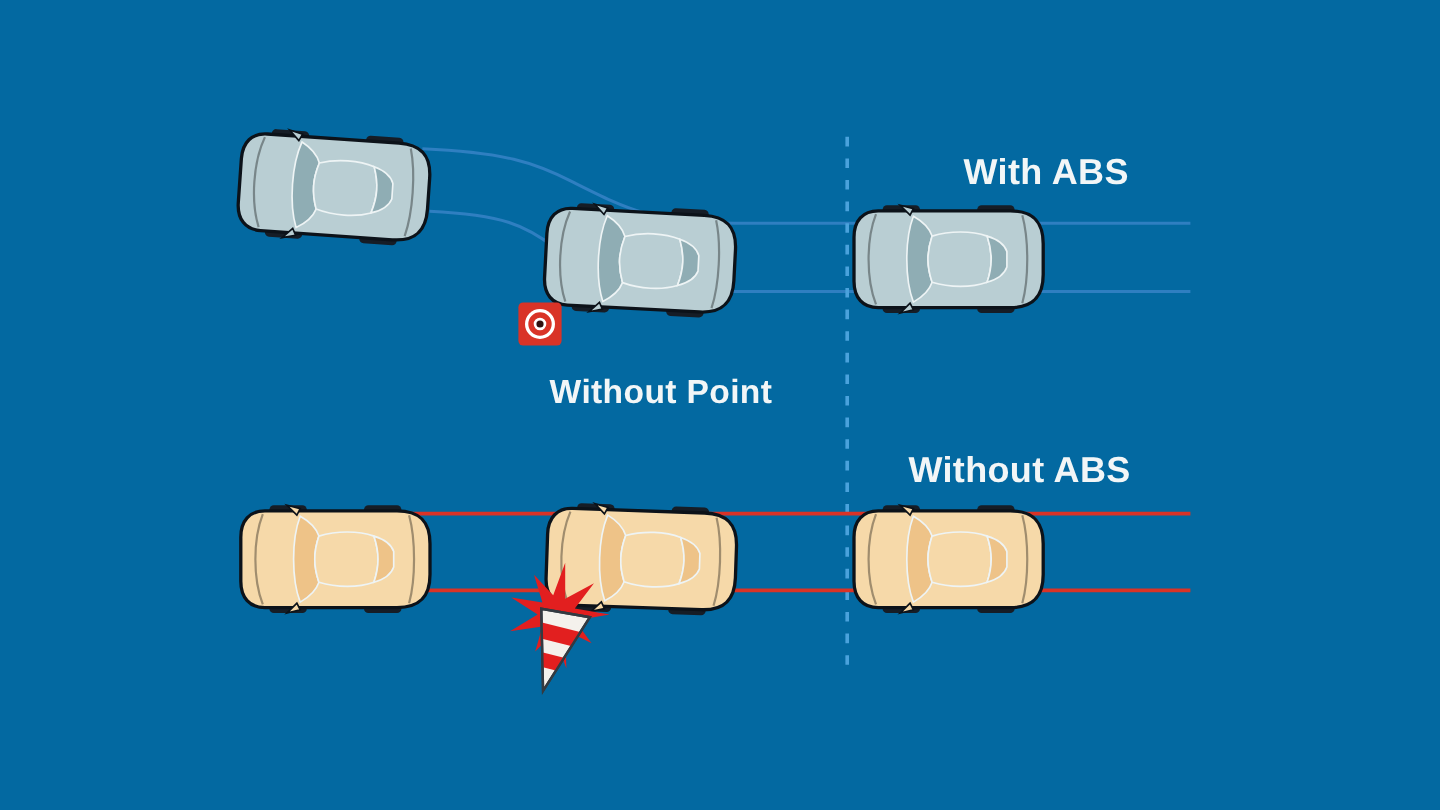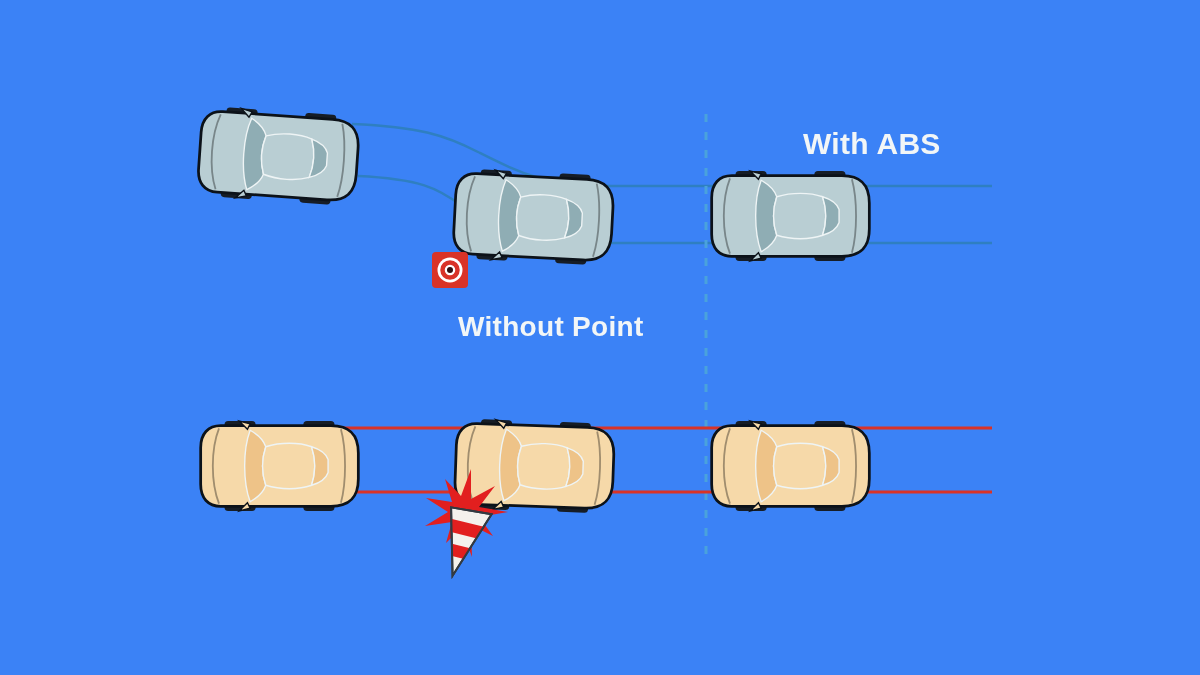--- a/index.html
+++ b/index.html
@@ -2,21 +2,21 @@
 <html><head>
 <meta charset="utf-8">
 <style>
   html, body {
     margin: 0; padding: 0;
     background: #0d141e;
   }
   .stage {
     position: relative;
     width: 1200px; height: 675px;
-    background: #3b82f6;
+    background: #0369a1;
     overflow: hidden;
     font-family: "Liberation Sans", sans-serif;
   }
   .scene {
     position: absolute;
     left: 0; top: 0;
   }
   .label {
     position: absolute;
     color: #f2f6f7;
@@ -99,14 +99,15 @@
       <rect x="436" y="522" width="54" height="13" fill="#e21f1f" clip-path="url(#coneclip)"></rect>
       <rect x="436" y="546" width="54" height="12" fill="#e21f1f" clip-path="url(#coneclip)"></rect>
       <path d="M461 577 L443 511 L484 508 Z" fill="none" stroke="#333a41" stroke-width="2"></path>
     </g>
   </svg>
 
   <div class="label label-with-abs">With ABS</div>
 
   <div class="label label-braking">Without Point</div>
 
+  <div class="label label-without-abs">Without ABS</div>
 
 </div>
 
 </body></html>

